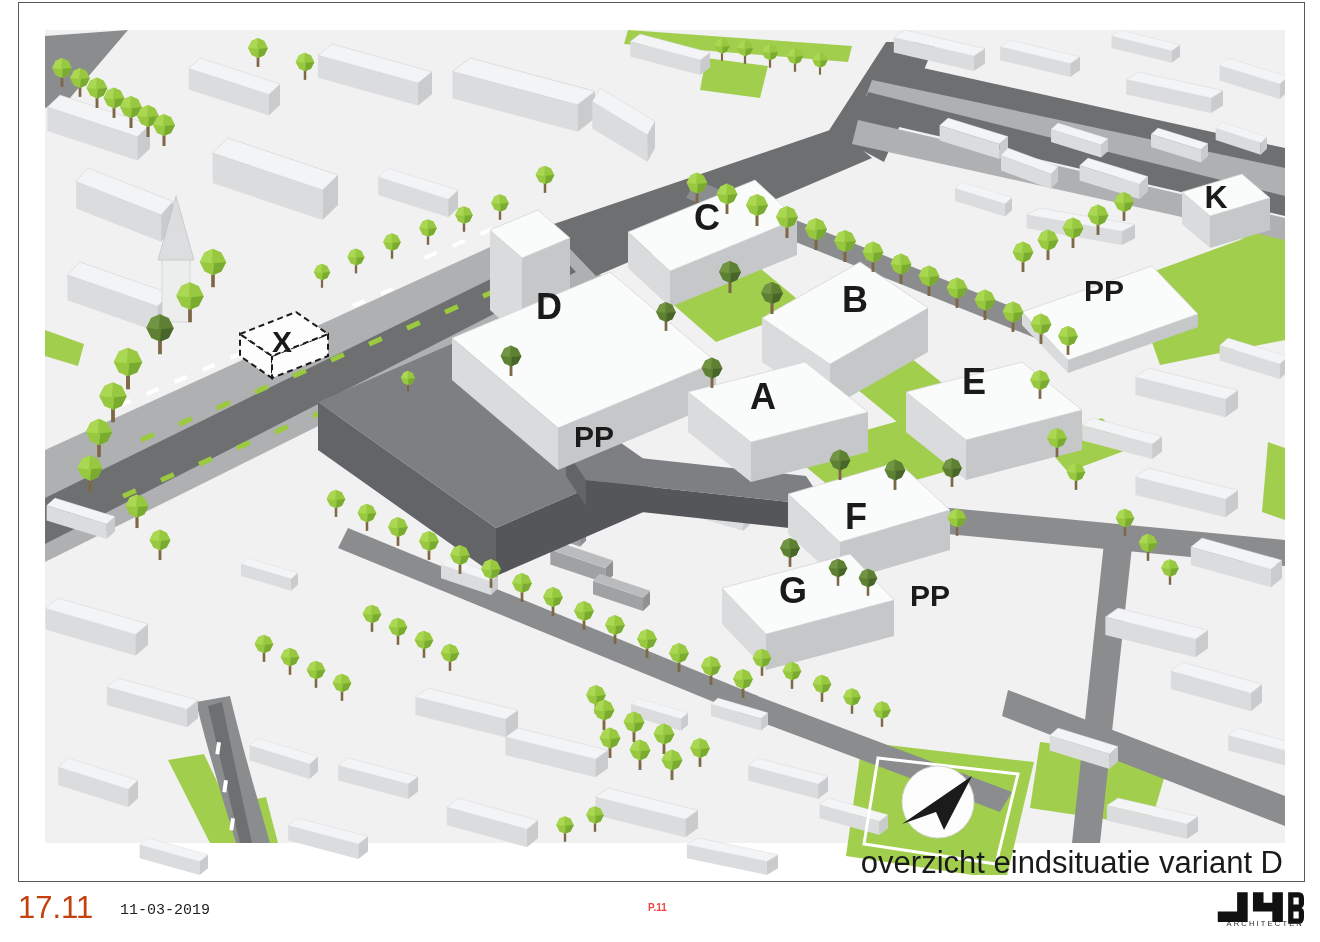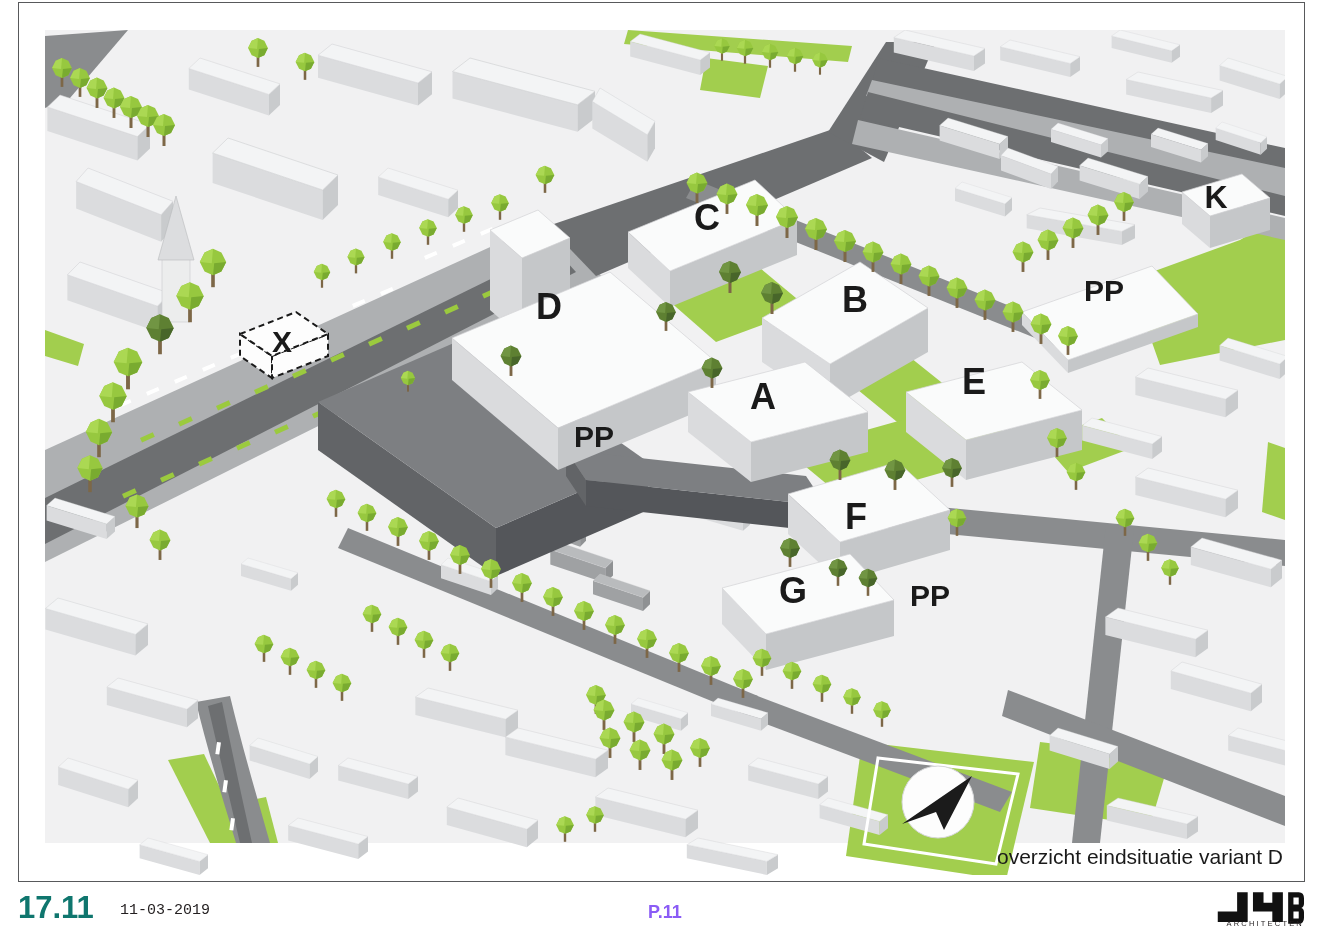--- a/index.html
+++ b/index.html
@@ -12,26 +12,26 @@
   .mg{--t:#b9bbbd;--l:#9fa1a3;--r:#8f9193;}
   .tl{--c1:#97c83f;--c2:#79ab30;--c3:#abd853;}
   .td{--c1:#5e8032;--c2:#48662a;--c3:#719543;}
   .wt{fill:#fafbfb;stroke:#d2d3d5;stroke-width:.7;}
   .wl{fill:#dadbdd;}
   .wr{fill:#c5c7c9;}
   .dt{fill:#7d7f82;}.dl{fill:#626467;}.dr{fill:#54565a;}
   .road-d{fill:#6d6f71;}.road-m{fill:#8a8c8e;}.road-l{fill:#aeb0b2;}
   .green{fill:#a2ce4e;}
   .lbl{font-family:"Liberation Sans",sans-serif;font-weight:bold;fill:#1a1a1a;text-anchor:middle;}
-  .caption{position:absolute;right:37px;top:845px;font-size:21px;color:#1a1a1a;}
+  .caption{position:absolute;right:37px;top:845px;font-size:31px;color:#1a1a1a;}
   .footer{position:absolute;left:0;top:886px;width:1320px;height:56px;}
-  .fig-num{position:absolute;left:18px;top:4px;font-size:31px;font-weight:bold;color:#0f766e;}
+  .fig-num{position:absolute;left:18px;top:4px;font-size:31px;font-weight:normal;color:#c2410c;}
   .f-date{position:absolute;left:120px;top:16px;font-size:15px;color:#231f20;font-family:Liberation Mono, monospace;}
   .f-title{position:absolute;left:230px;top:16px;font-size:15px;color:#231f20;}
-  .f-page{position:absolute;left:648px;top:16px;font-size:18px;font-weight:bold;color:#8b5cf6;}
+  .f-page{position:absolute;left:648px;top:16px;font-size:10px;font-weight:bold;color:#ef4444;}
   .logo{position:absolute;left:1216px;top:0px;width:88px;height:44px;}
   .logo-sub{position:absolute;left:1216px;top:33px;width:88px;text-align:right;font-size:7.5px;letter-spacing:2.2px;color:#231f20;font-weight:normal;}
 </style>
 </head>
 <body>
 
 <div class="frame"></div>
 
 <div class="map-wrap">
 <svg viewBox="45 30 1240 845" width="1240" height="845">

